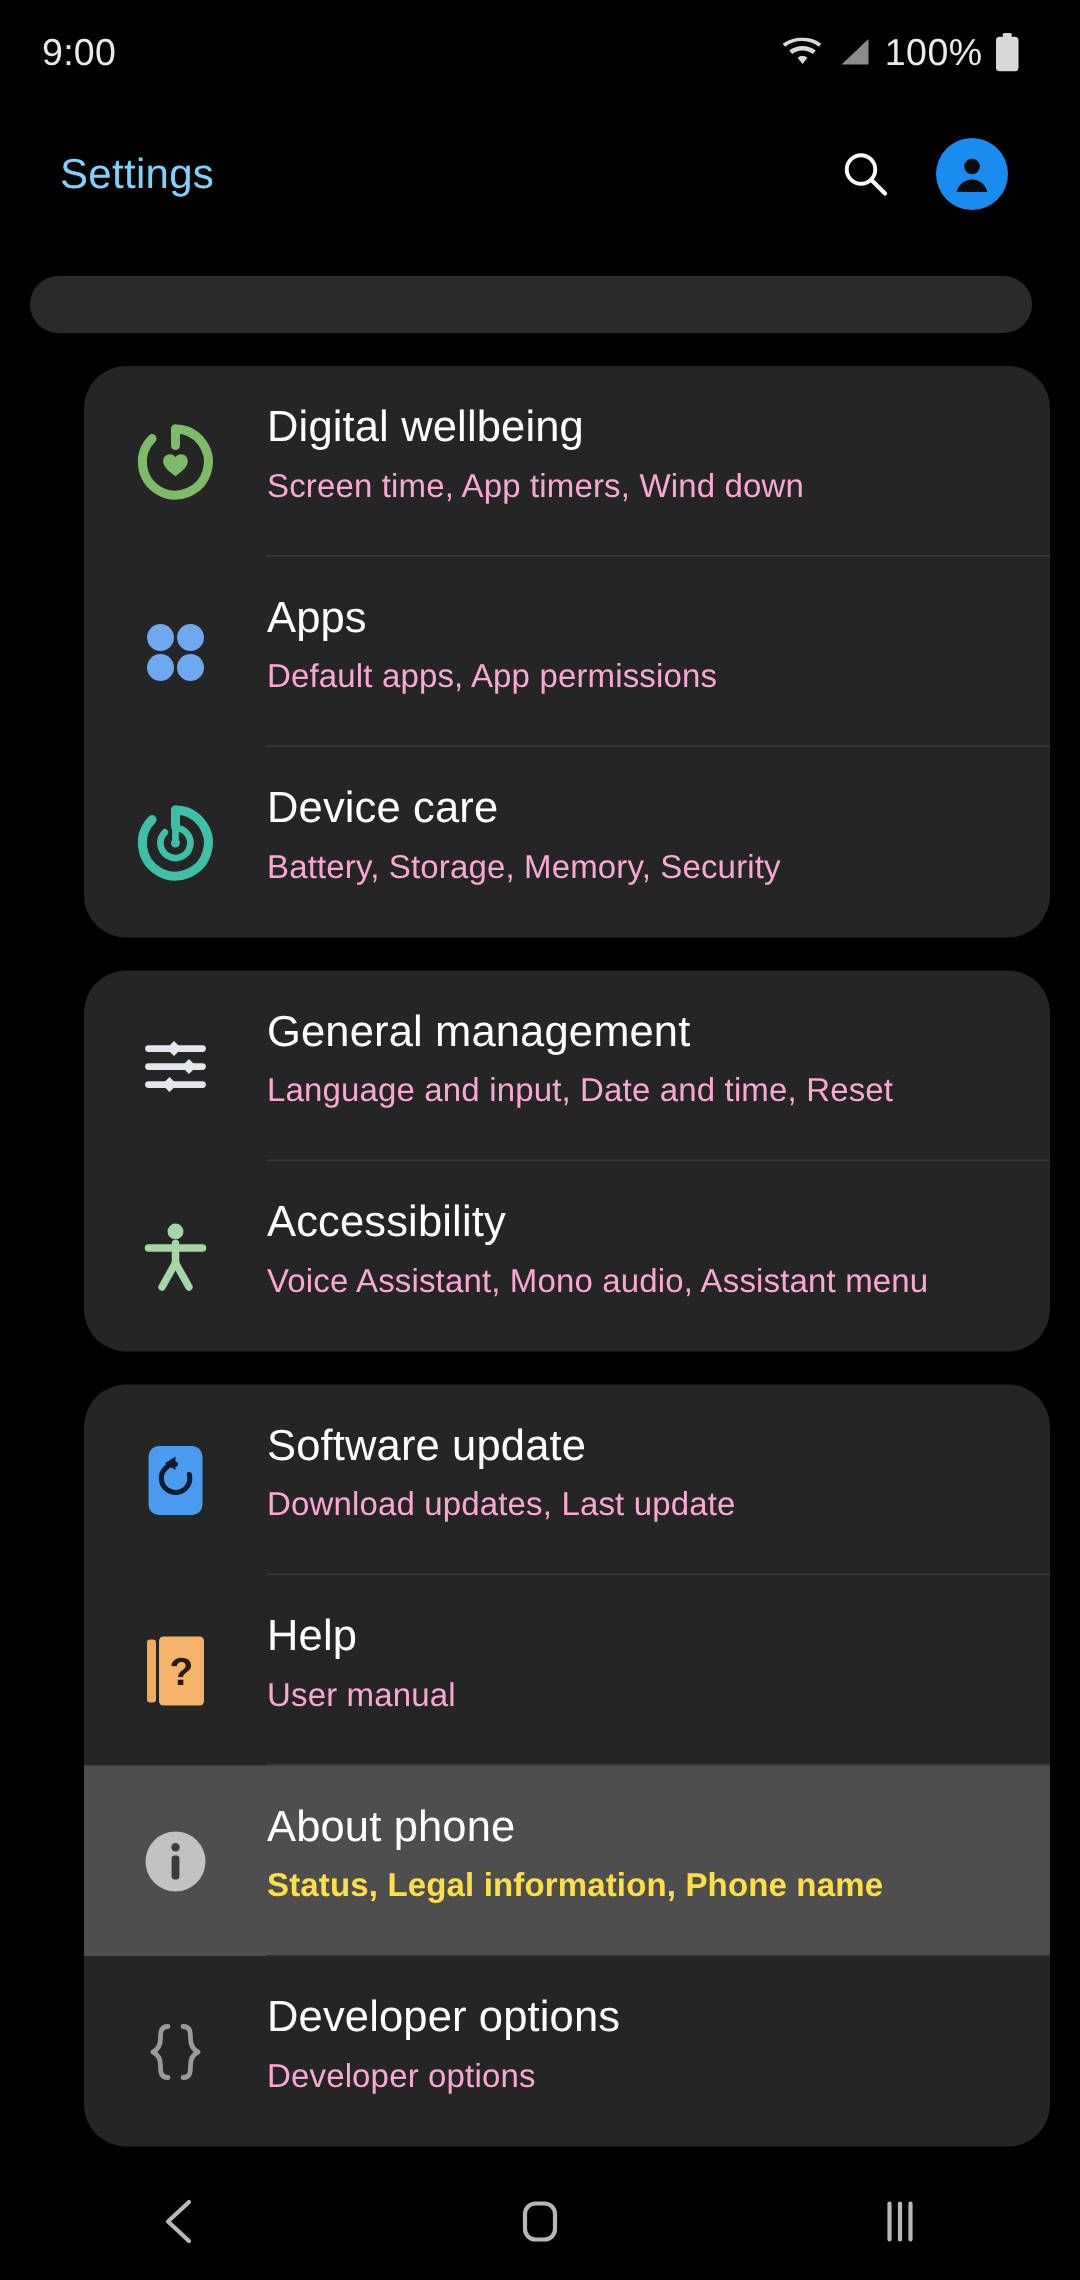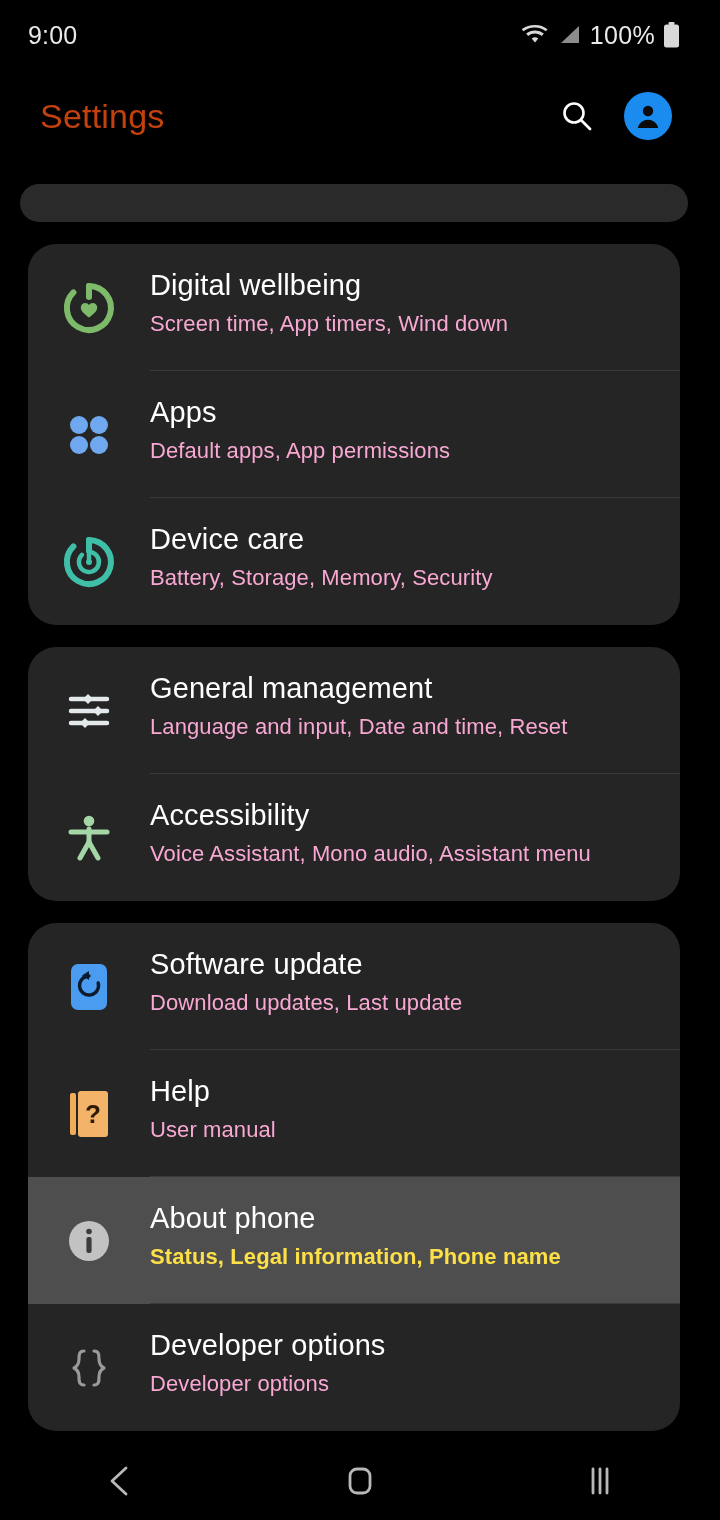--- a/index.html
+++ b/index.html
@@ -21,37 +21,37 @@
   .ico-wifi { width:26px; height:20px; display:block; }
   .ico-signal { width:24px; height:20px; display:block; }
   .status-batt-pct { font-size:25px; color:#eaeaea; letter-spacing:.3px; }
   .ico-battery { width:17px; height:26px; display:block; margin-left:-1px; }
 
   
   .appbar {
     height:92px; display:flex; align-items:center;
     padding:0 36px 0 40px;
   }
-  .appbar-title { font-size:34px; color:#c2410c; font-weight:400; letter-spacing:.2px; }
+  .appbar-title { font-size:28px; color:#7dd3fc; font-weight:400; letter-spacing:.2px; }
   .appbar-actions { margin-left:auto; display:flex; align-items:center; gap:30px; }
   .ico-search { width:34px; height:34px; display:block; }
   .avatar {
     width:48px; height:48px; border-radius:50%;
     background:#1a8cf0; display:flex; align-items:center; justify-content:center;
   }
   .avatar svg { width:30px; height:30px; display:block; }
 
   
   .searchpill {
     margin:22px 20px 0 20px; height:38px;
     background:#2a2a2a; border-radius:22px;
   }
 
   
-  .scroll { padding:0 28px; }
+  .scroll { padding:0 8px;margin-left:48px; }
   .card {
     background:#252525; border-radius:28px;
     margin-top:22px; overflow:hidden;
   }
   .row {
     display:flex; align-items:flex-start;
     padding:0 0 0 0; position:relative;
     min-height:127px;
   }
   .row-icon {

